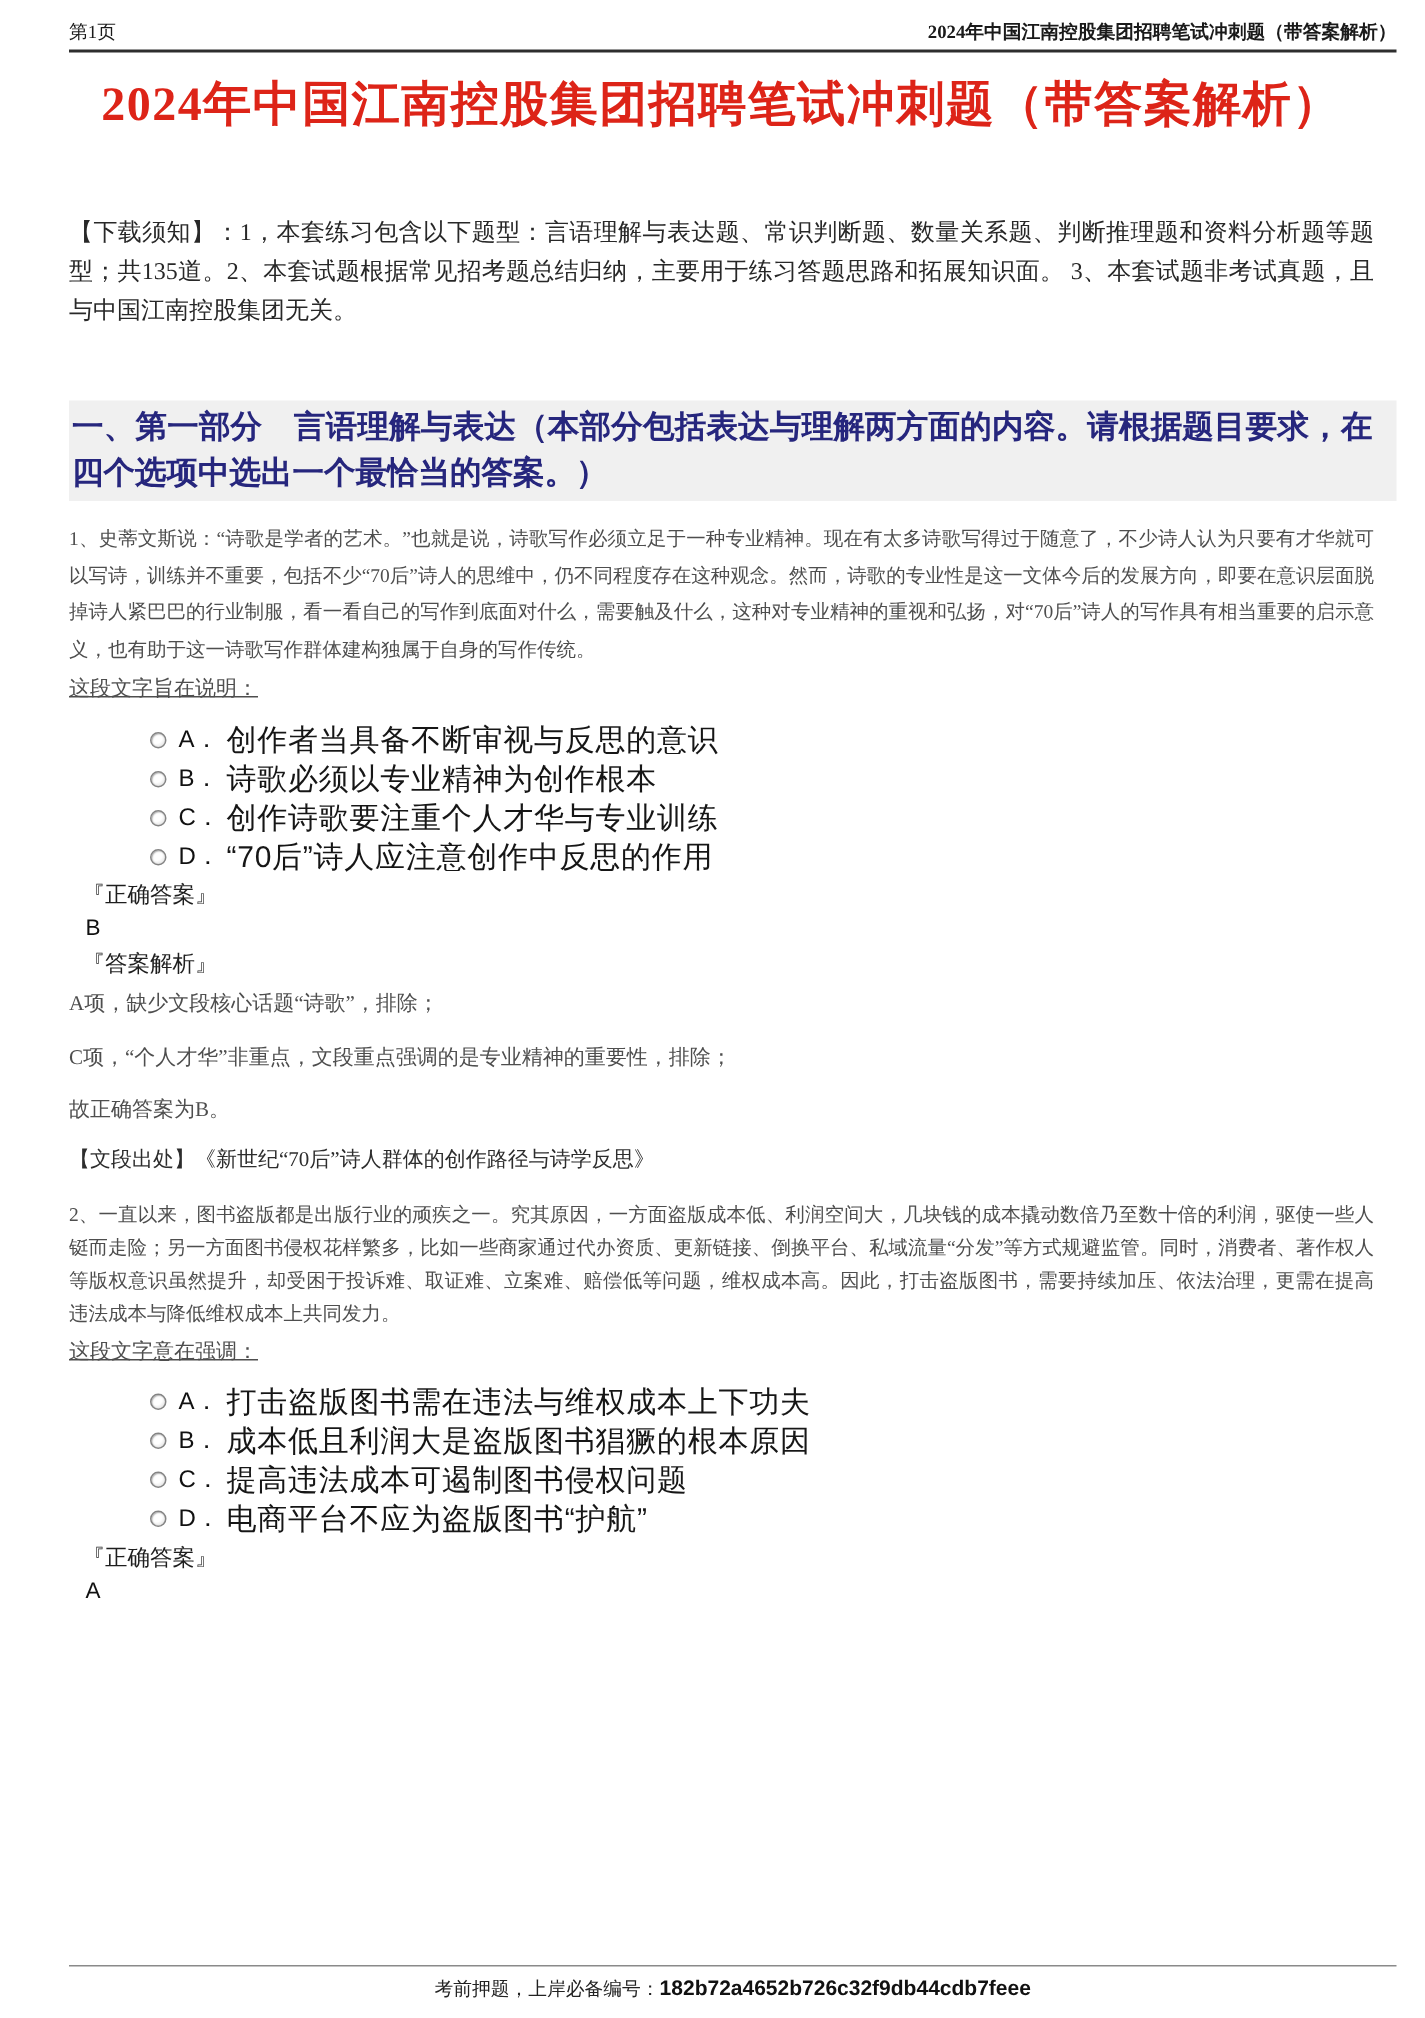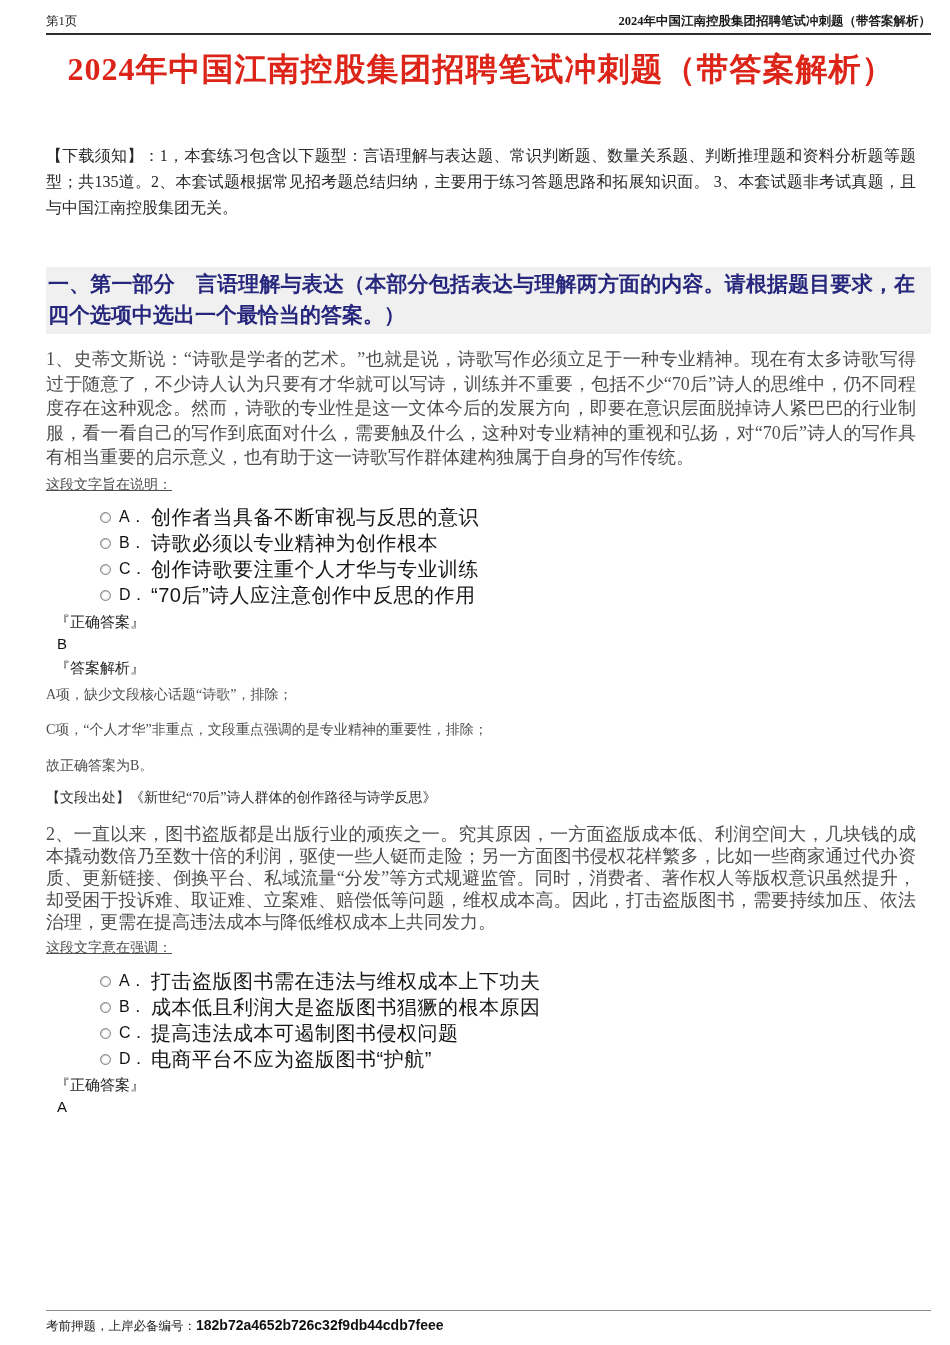--- a/index.html
+++ b/index.html
@@ -51,21 +51,21 @@
     color: var(--heading-navy, #26267d);
     font-weight: bold;
     font-size: 21px;
     line-height: 31px;
     padding: 2px 16px 3px 2px;
     text-align: justify;
   }
 
   .q-body {
     margin: 13px 30px 0 46px;
-    font-size: 18px;
+    font-size: 13px;
     line-height: 24.5px;
     color: #4e4e4e;
     text-align: justify;
   }
   .q-body.tight { line-height: 22px; }
 
   .q-prompt {
     margin: 3px 30px 0 46px;
     font-size: 14px;
     line-height: 24px;
@@ -130,21 +130,21 @@
   }
 
   .footer {
     position: absolute;
     left: 46px;
     right: 15px;
     top: 1310px;
     border-top: 1px solid #8a8a8a;
     padding-top: 6px;
     display: flex;
-    justify-content: flex-start;
+    justify-content: center;
     align-items: baseline;
     font-size: 12.5px;
     color: #222222;
   }
   .footer-id {
     font-family: "Liberation Sans", "DejaVu Sans", sans-serif;
     font-weight: bold;
     font-size: 14px;
     color: #111111;
   }

